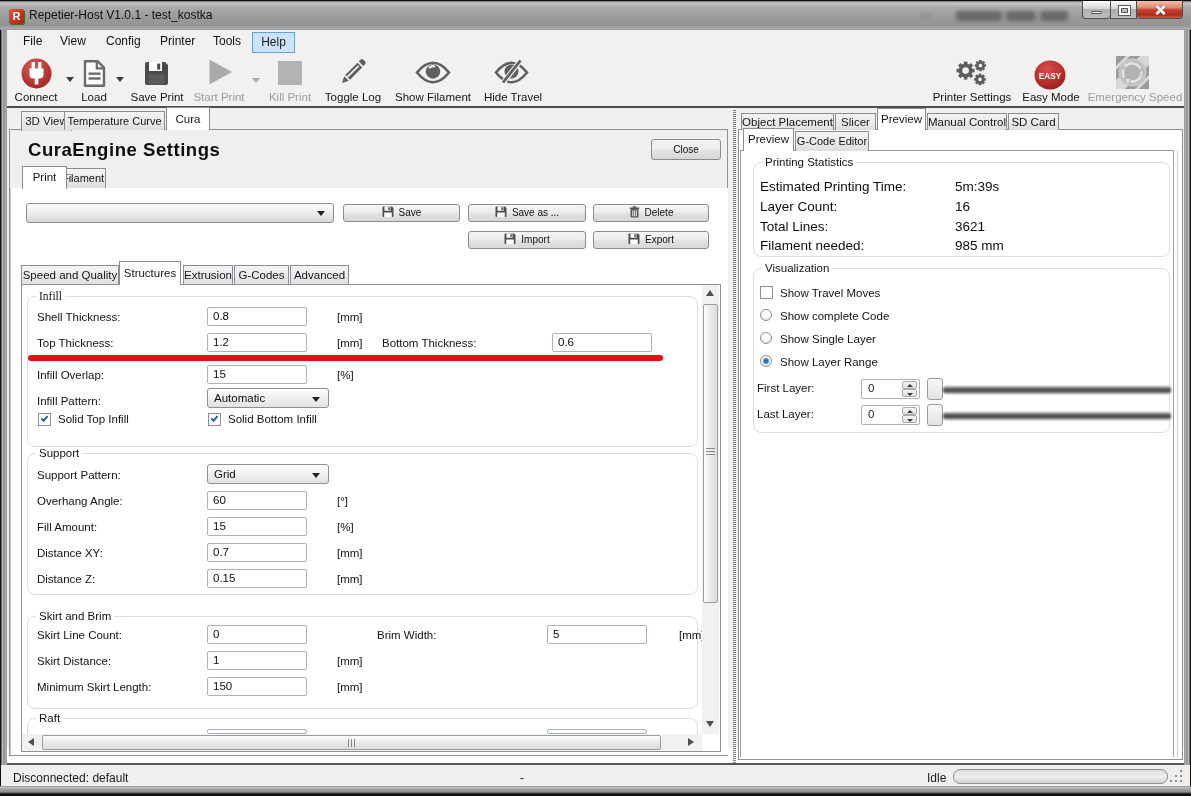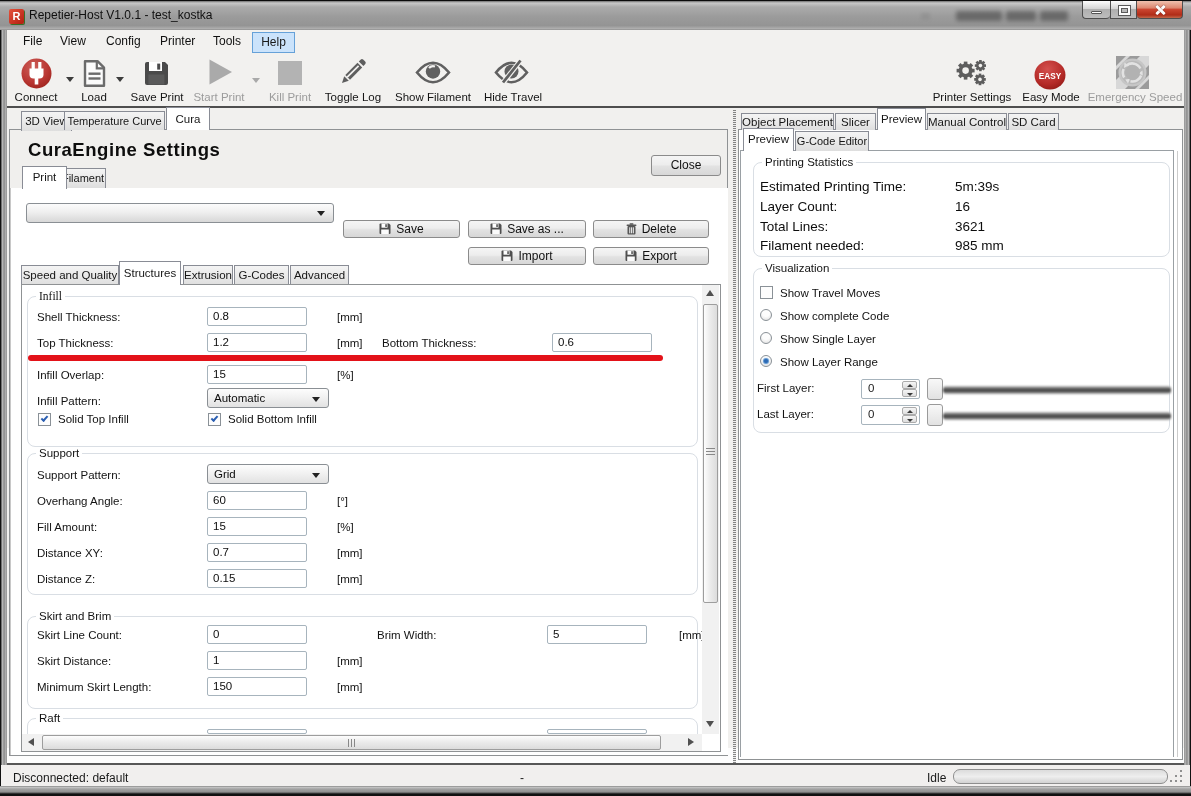--- a/index.html
+++ b/index.html
@@ -28,21 +28,21 @@
 #toolbar{left:7px;top:57px;right:7px;height:51px;background:#f2f1ef;border-bottom:2px solid #4e4e4e;}
 .tlabel{position:absolute;top:91px;font-size:11.5px;color:#151515;text-align:center;transform:translateX(-50%);white-space:nowrap;}
 .tlabel.dis{color:#9c9c9c;}
 .darr{position:absolute;width:0;height:0;border-left:4px solid transparent;border-right:4px solid transparent;border-top:5px solid #3c3c3c;}
 .darr.dis{border-top-color:#a9a9a9;}
 
 #lpanel{left:9px;top:129px;width:719px;height:627px;border:1px solid #8f9294;background:#f0efed;}
 .tab{position:absolute;white-space:nowrap;overflow:hidden;border:1px solid #898c95;border-bottom:none;background:linear-gradient(180deg,#f4f4f4,#e8e8e8 60%,#dedede);font-size:11.5px;text-align:center;color:#161616;}
 .tab.active{background:#fff;z-index:5;}
 #hdr{left:28px;top:139px;font-size:18.5px;font-weight:bold;color:#0d0d0d;letter-spacing:0.55px;}
-.btn{position:absolute;background:linear-gradient(180deg,#f5f5f5,#ededed 45%,#e2e2e2 55%,#d7d7d7);border:1px solid #8b8b8b;border-radius:3px;font-size:12px;color:#111;text-align:center;margin-top:16px;}
+.btn{position:absolute;background:linear-gradient(180deg,#f5f5f5,#ededed 45%,#e2e2e2 55%,#d7d7d7);border:1px solid #8b8b8b;border-radius:3px;font-size:10px;color:#111;text-align:center;}
 #printpage{left:10px;top:188px;width:718px;height:567px;background:#fff;border-left:1px solid #c8c8c8;}
 #combo1{left:26px;top:203px;width:308px;height:20px;background:linear-gradient(180deg,#fbfbfb,#efefef 45%,#e2e2e2 75%,#d8d8d8);border:1px solid #8a8f94;border-radius:3px;}
 .cmbarr{position:absolute;width:0;height:0;border-left:4.5px solid transparent;border-right:4.5px solid transparent;border-top:5px solid #222;}
 #structpage{left:21px;top:284px;width:700px;height:468px;background:#fff;border:1px solid #8f9294;}
 .grp{position:absolute;border:1px solid #d9dee4;border-radius:8px;}
 .grplbl{position:absolute;top:-7px;left:8px;background:#fff;padding:0 3px;font-size:11.5px;color:#131313;}
 .flbl{position:absolute;font-size:11.5px;color:#131313;white-space:nowrap;}
 .inp{position:absolute;width:100px;height:19px;background:#fff;border:1px solid #a7b4bd;border-radius:2px;font-size:11.5px;padding:2px 5px 0;color:#0d0d0d;}
 .combo{position:absolute;width:122px;height:20px;border:1px solid #8a8f94;border-radius:3px;background:linear-gradient(180deg,#fdfdfd,#f0f0f0 50%,#e2e2e2);font-size:11.5px;padding:3px 0 0 6px;color:#0d0d0d;}
 .cb{position:absolute;width:13px;height:13px;background:#fdfdfd;border:1px solid #8a9197;}

